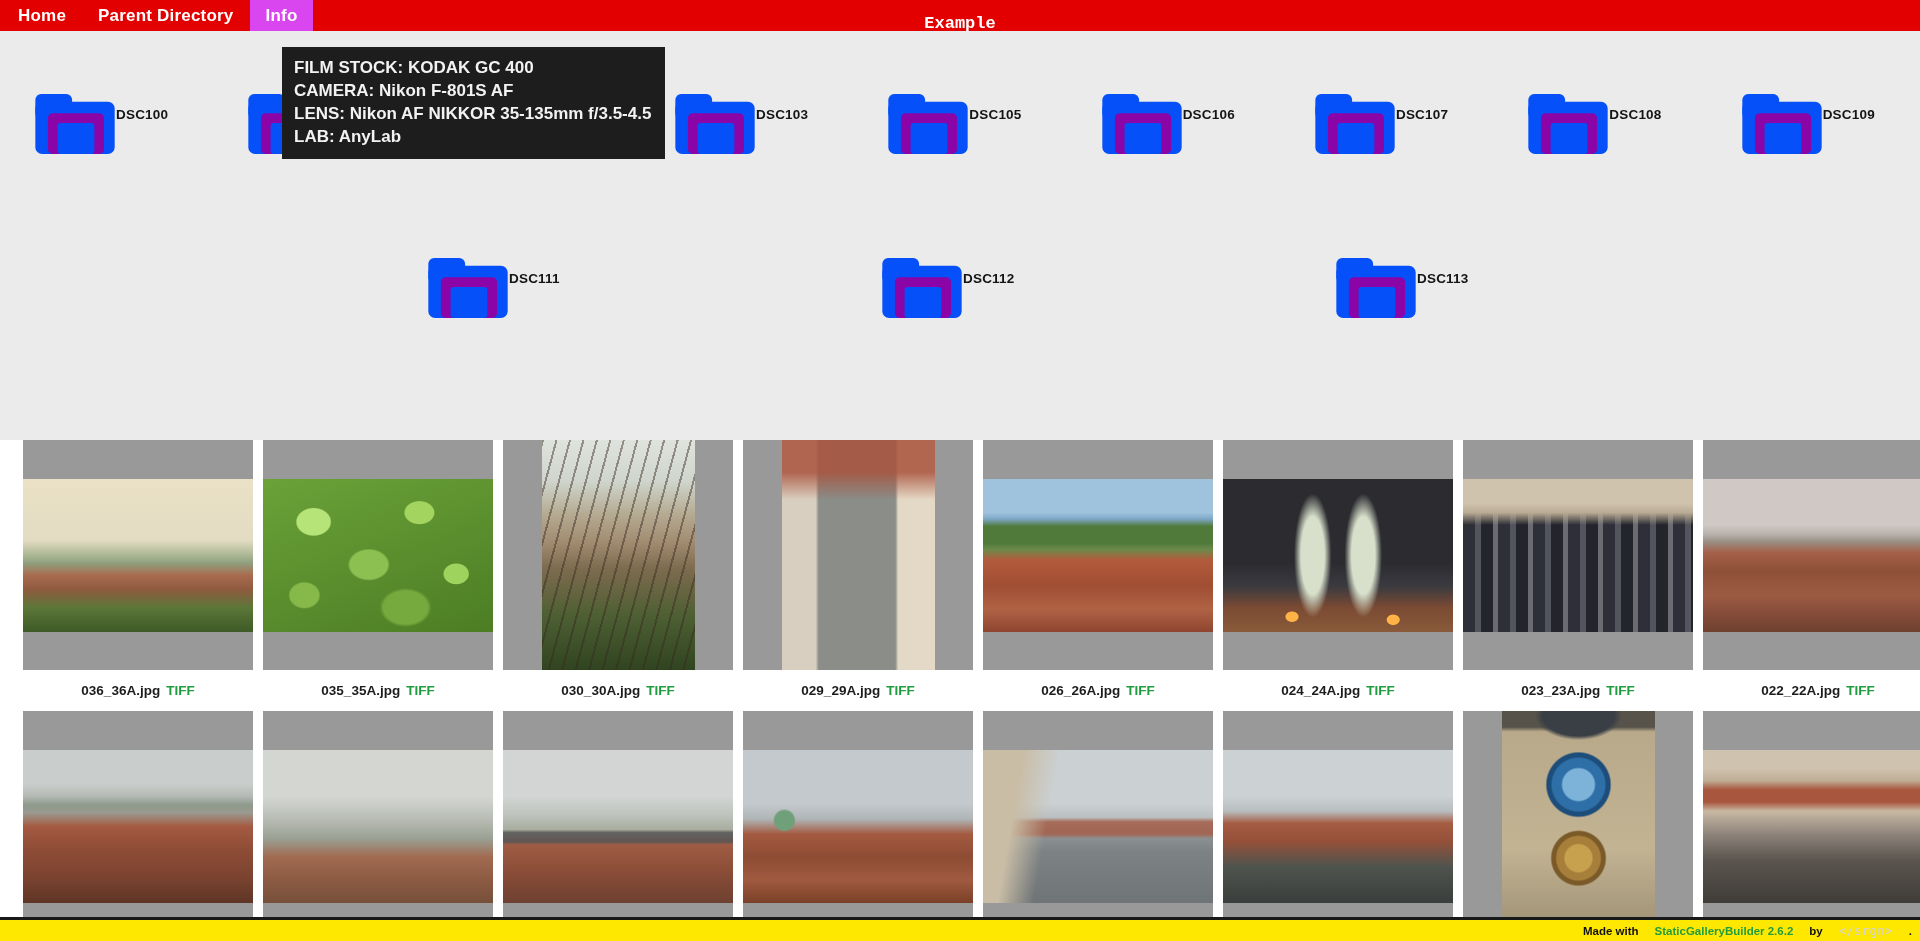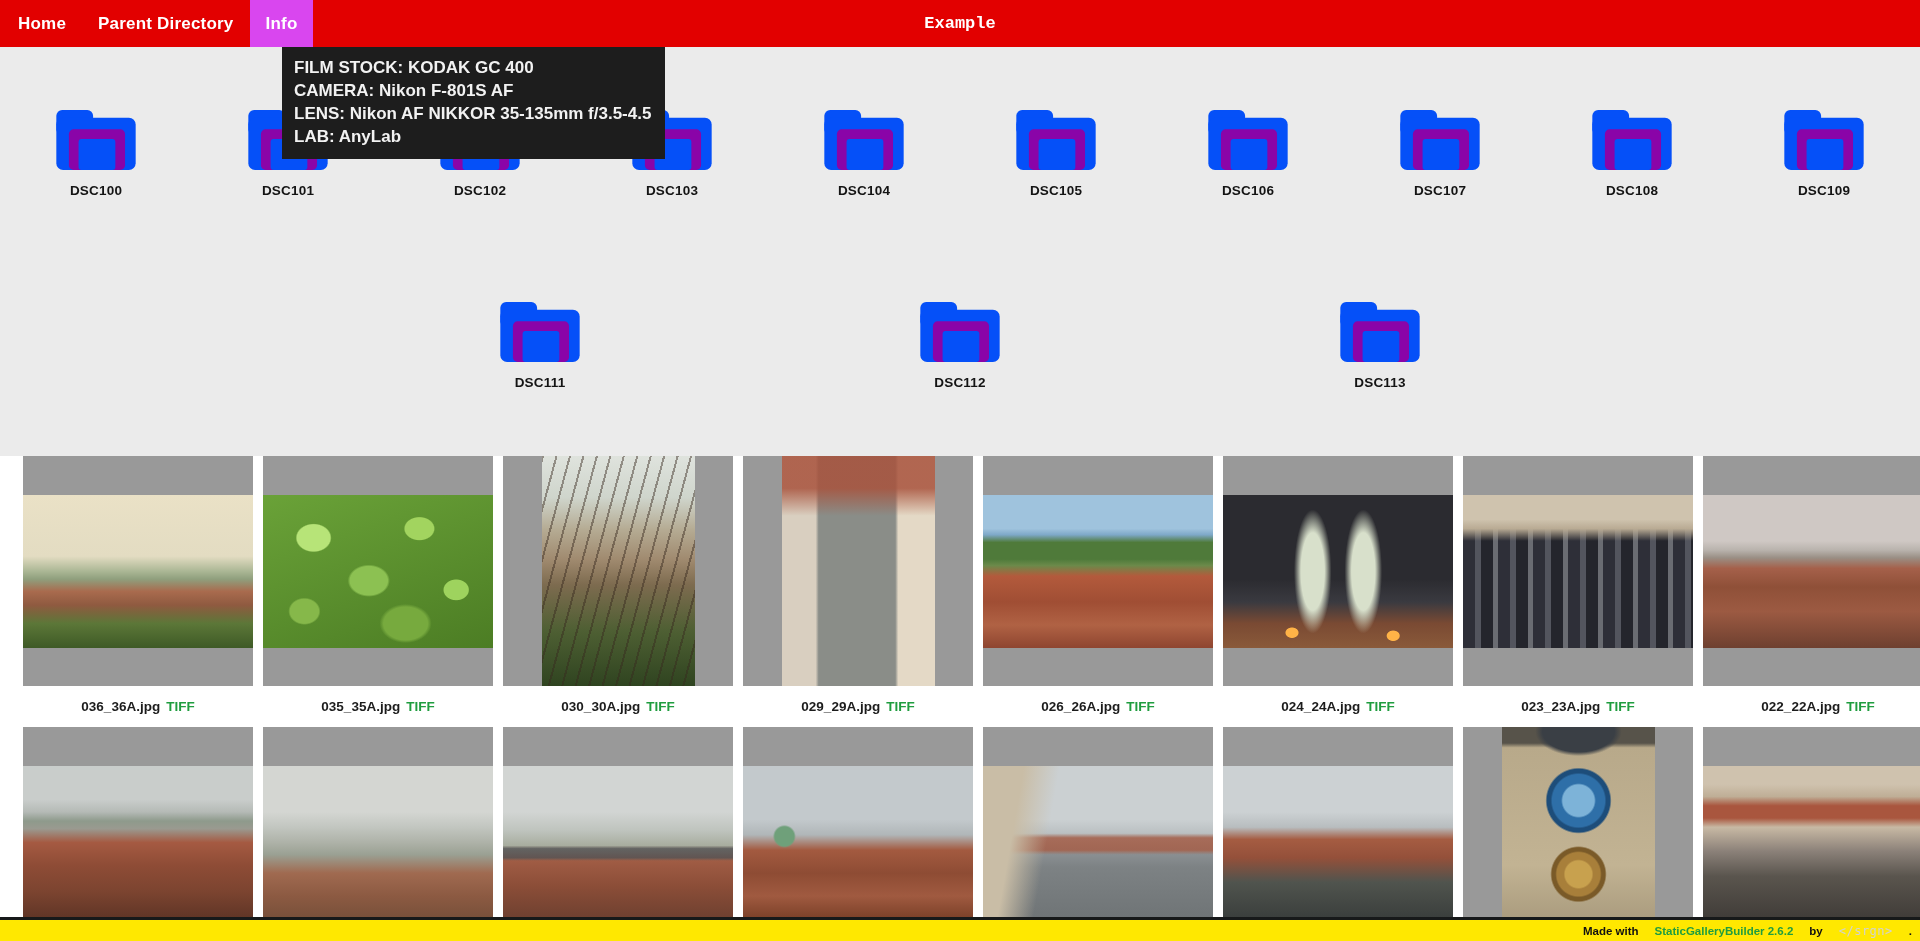--- a/index.html
+++ b/index.html
@@ -3,21 +3,21 @@
 <meta charset="utf-8">
 <style>
   html,body{margin:0;padding:0;}
   body{
     width:1920px;height:941px;overflow:hidden;position:relative;
     font-family:"Liberation Sans","DejaVu Sans",sans-serif;
     background:#ffffff;
   }
   
   .nav{
-    height:47px;background:#e20000;display:flex;align-items:stretch;
+    height:31px;background:#e20000;display:flex;align-items:stretch;
     position:relative;z-index:50;
   }
   .nav-left{display:flex;align-items:stretch;padding-left:2px;}
   .nav-item{
     display:flex;align-items:center;padding:0 16px;
     color:#ffffff;font-weight:700;font-size:17px;letter-spacing:.2px;
     cursor:pointer;white-space:nowrap;
   }
   .nav-item.active{background:#d946ef;}
   .nav-title{
@@ -30,21 +30,21 @@
     background:#1d1d1d;color:#f2f2f2;
     padding:9px 14px 11px 12px;
     font-weight:700;font-size:17px;line-height:23px;white-space:nowrap;
   }
   
   .folders{background:#ebebeb;height:409px;}
   .frow1{display:flex;padding-top:63px;}
   .frow1 .fitem{width:10%;}
   .frow2{display:flex;justify-content:center;gap:228px;margin-top:104px;}
   .frow2 .fitem{width:192px;flex:none;}
-  .fitem{display:flex;flex-direction:column;align-items:center;cursor:pointer;}
+  .fitem{display:flex;flex-direction:row;cursor:pointer;margin-left:34px;}
   .ficon{width:82px;height:60px;display:block;}
   .flabel{margin-top:13px;font-size:13.5px;font-weight:700;color:#141414;letter-spacing:.2px;}
   
   .gallery{background:#ffffff;}
   .grow{display:flex;gap:10px;padding-left:23px;}
   .gitem{width:230px;flex:none;}
   .cell{
     width:230px;height:230px;background:#999999;
     display:flex;align-items:center;justify-content:center;cursor:pointer;
   }
@@ -169,26 +169,20 @@
     <div class="fitem">
       <svg class="ficon">
           <use href="#fico"></use>
         </svg>
       <span class="flabel">DSC103</span>
     </div>
     <div class="fitem">
       <svg class="ficon">
           <use href="#fico"></use>
         </svg>
-      <span class="flabel">DSC104</span>
-    </div>
-    <div class="fitem">
-      <svg class="ficon">
-          <use href="#fico"></use>
-        </svg>
       <span class="flabel">DSC105</span>
     </div>
     <div class="fitem">
       <svg class="ficon">
           <use href="#fico"></use>
         </svg>
       <span class="flabel">DSC106</span>
     </div>
     <div class="fitem">
       <svg class="ficon">

